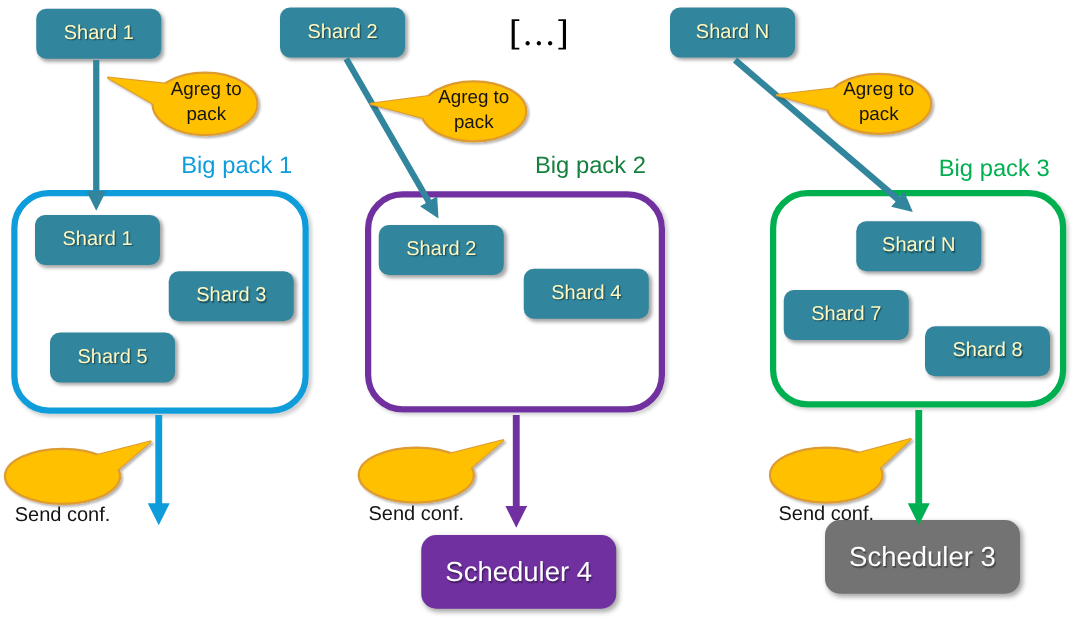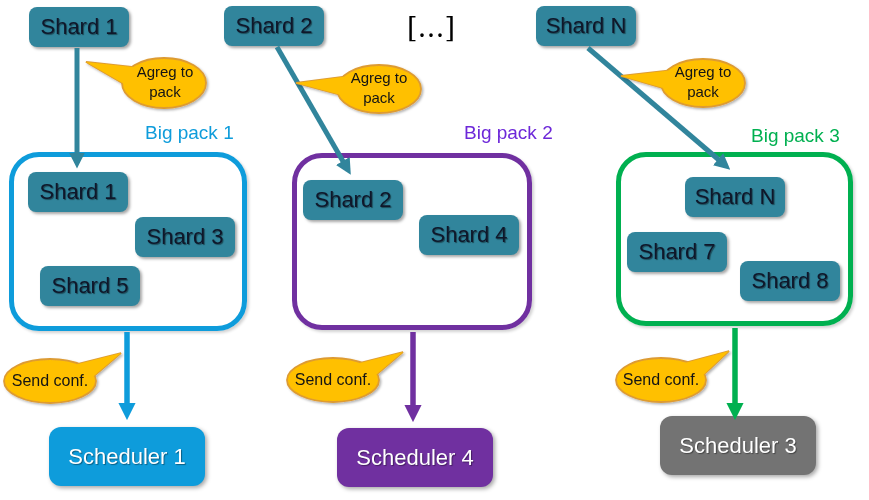--- a/index.html
+++ b/index.html
@@ -3,57 +3,57 @@
 <meta charset="utf-8">
 <style>
   html,body{margin:0;padding:0;background:#fff;}
   #canvas{
     position:relative;width:869px;height:500px;overflow:hidden;background:#ffffff;
     font-family:"Liberation Sans",sans-serif;
   }
   
   .shard{
     position:absolute;width:100px;height:40px;background:#31859C;border-radius:8px;
-    color:#0f172a;font-size:22px;display:flex;align-items:center;justify-content:center;
+    color:#fef9c3;font-size:16px;display:flex;align-items:center;justify-content:center;
     box-shadow:2px 2px 3px rgba(0,0,0,0.35);text-shadow:1px 1px 1px rgba(0,0,0,0.45);
     white-space:nowrap;
   }
   #src1{left:29px;top:7px}   #src2{left:224px;top:6px}  #src3{left:536px;top:6px}
   #p1s1{left:28px;top:172px} #p1s2{left:135px;top:217px}#p1s3{left:40px;top:266px}
   #p2s1{left:303px;top:180px}#p2s2{left:419px;top:215px}#p2s3{left:356px;top:275px}
   #p3s1{left:685px;top:177px}#p3s2{left:627px;top:232px}#p3s3{left:740px;top:261px}
 
   
   .pack{position:absolute;box-sizing:border-box;border:5px solid;border-radius:30px;
         background:transparent;box-shadow:2px 2px 3px rgba(0,0,0,0.18);}
   #pack1{left:9px;top:152px;width:238px;height:179px;border-color:#0E9CDB;}
   #pack2{left:292px;top:153px;width:240px;height:177px;border-color:#7030A0;}
   #pack3{left:616px;top:152px;width:237px;height:174px;border-color:#00B050;}
 
   .pack-title{position:absolute;font-weight:normal;font-size:19px;white-space:nowrap;}
   #packtitle1{left:145px;top:122px;color:#0E9CDB;}
-  #packtitle2{left:428px;top:122px;color:#6d28d9;margin-left:36px;}
+  #packtitle2{left:428px;top:122px;color:#15803d;}
   #packtitle3{left:751px;top:125px;color:#00B050;}
 
   
   .scheduler{
     position:absolute;width:156px;height:59px;border-radius:12px;color:#fff;font-size:22px;
     display:flex;align-items:center;justify-content:center;
     box-shadow:2px 2px 4px rgba(0,0,0,0.35);text-shadow:1px 1px 1px rgba(0,0,0,0.4);
     white-space:nowrap;
   }
   #sched1{left:49px;top:427px;background:#0E9CDB;}
   #sched2{left:337px;top:428px;background:#7030A0;}
   #sched3{left:660px;top:416px;background:#737373;}
 
   
   .bubble-label{position:absolute;text-align:center;color:#141414;z-index:5;}
   .agreg-label{width:82px;font-size:15px;line-height:1.3;}
   #agregLabel1{left:124px;top:62px;} #agregLabel2{left:338px;top:68px;} #agregLabel3{left:662px;top:62px;}
-  .send-label{width:92px;font-size:16px;}
+  .send-label{width:92px;font-size:16px;margin-top:32px;}
   #sendLabel1{left:4px;top:372px;} #sendLabel2{left:287px;top:371px;} #sendLabel3{left:615px;top:371px;}
 
   #ellipsis{position:absolute;left:407px;top:12px;font-family:"DejaVu Serif",serif;
             font-size:27px;color:#000;}
 
   #overlay{position:absolute;left:0;top:0;z-index:4;}
   .layer-pack{z-index:1;} .layer-box{z-index:2;} .layer-label{z-index:5;}
 </style>
 </head>
 <body>
@@ -78,21 +78,20 @@
   <div class="shard layer-box" id="p1s2">Shard 3</div>
   <div class="shard layer-box" id="p1s3">Shard 5</div>
 
   <div class="shard layer-box" id="p2s1">Shard 2</div>
   <div class="shard layer-box" id="p2s2">Shard 4</div>
 
   <div class="shard layer-box" id="p3s1">Shard N</div>
   <div class="shard layer-box" id="p3s2">Shard 7</div>
   <div class="shard layer-box" id="p3s3">Shard 8</div>
 
-  <div class="scheduler" id="sched1">Scheduler 1</div>
   <div class="scheduler" id="sched2">Scheduler 4</div>
   <div class="scheduler" id="sched3">Scheduler 3</div>
 
   <svg id="overlay" width="869" height="500" viewBox="0 0 869 500">
     <defs>
       <marker id="mTeal" viewBox="0 0 10 10" refX="6.5" refY="5" markerWidth="3.2" markerHeight="3.2" orient="auto">
         <path d="M0,0 L10,5 L0,10 z" fill="#31859C"></path>
       </marker>
       <marker id="mBlue" viewBox="0 0 10 10" refX="6.5" refY="5" markerWidth="3.2" markerHeight="3.2" orient="auto">
         <path d="M0,0 L10,5 L0,10 z" fill="#0E9CDB"></path>

